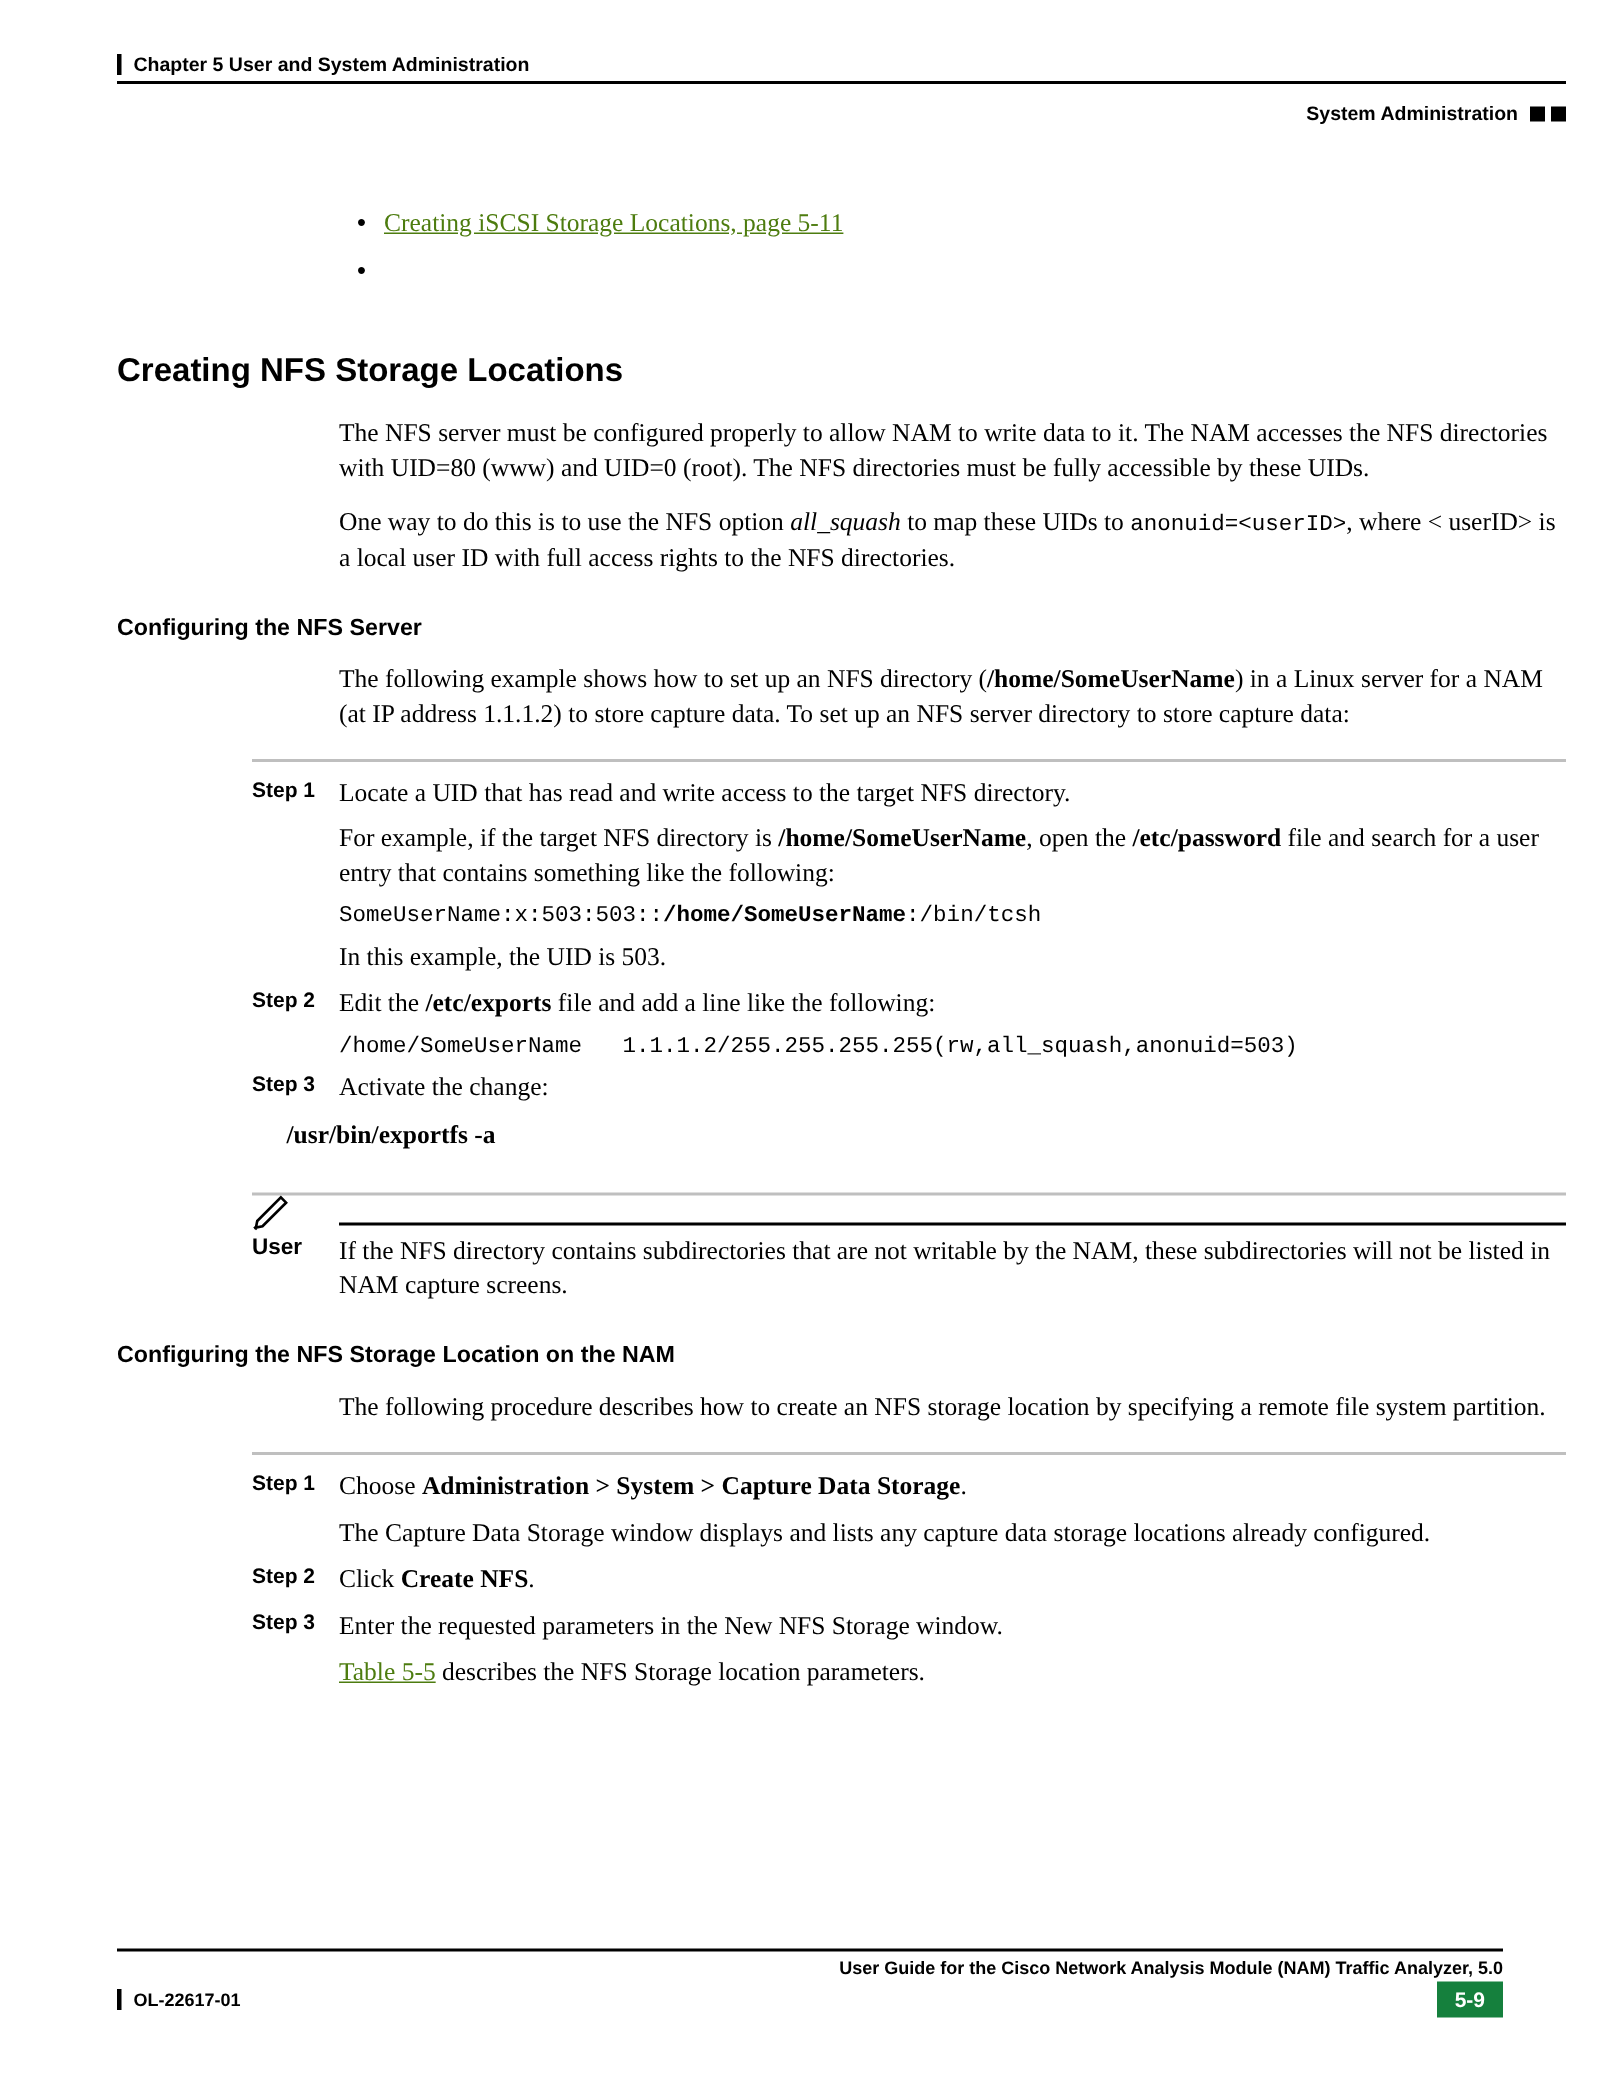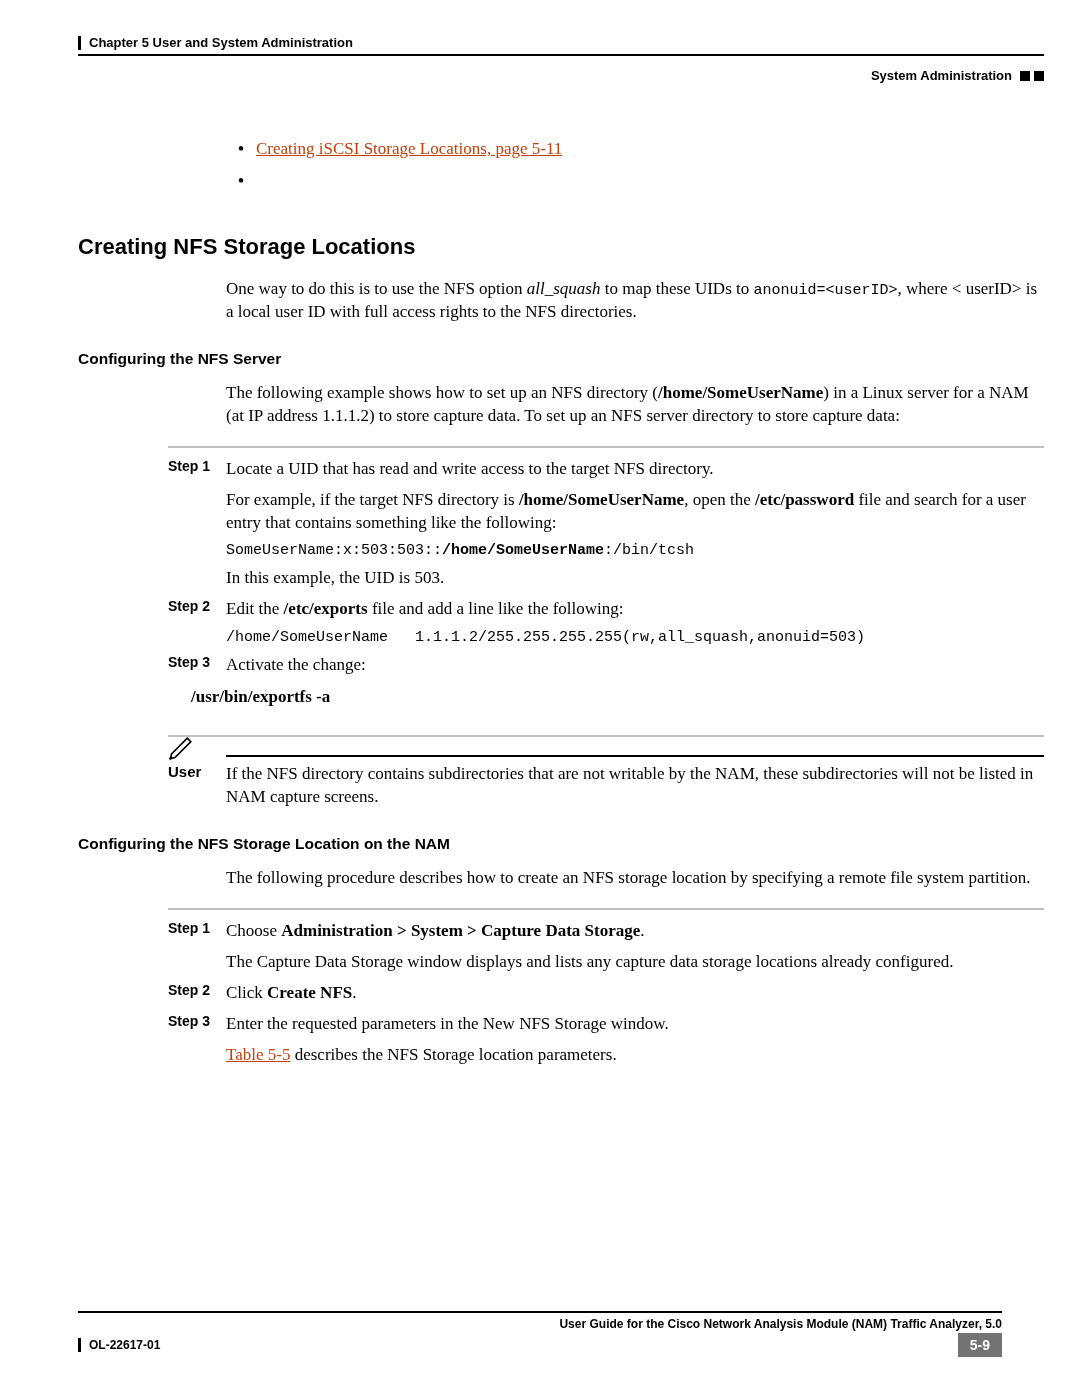--- a/index.html
+++ b/index.html
@@ -45,21 +45,21 @@
     font-size: 13px;
     font-weight: bold;
     margin-top: 12px;
   }
   .sq { width: 10px; height: 10px; background:#000; margin-left:8px; }
   .sq.last { margin-left:4px; }
   .content { margin-top: 50px; }
   .bullets { margin-left: 160px; }
   .bullet-row { display:flex; line-height:1.9; }
   .dot { width:18px; font-weight:bold; }
-  .xref { color:#c2410c; }
+  .xref { color:#4d7c0f; }
   h2.sec {
     font-family: Arial, Helvetica, sans-serif;
     font-weight: bold;
     font-size: 22px;
     margin: 36px 0 18px 0;
   }
   .para { margin-left:148px; margin-bottom:14px; line-height:1.35; }
   h3.sub {
     font-family: Arial, Helvetica, sans-serif;
     font-weight: bold;
@@ -104,21 +104,21 @@
     display:flex; margin-top:6px;
   }
   .note-container .row .lab {
     width:58px; flex:none;
     font-family: Arial, Helvetica, sans-serif; font-weight:bold; font-size:15px;
   }
   .note-container .row .txt { flex:1; line-height:1.35; }
 
   .footer {
     position:absolute;
-    left:78px; right:78px; bottom:40px;
+    left:78px; right:78px; bottom:52px;
   }
   .foot-rule { height:2px; background:#000; }
   .foot-top {
     font-family: Arial, Helvetica, sans-serif;
     font-size:12px; font-weight:bold;
     text-align:right;
     margin-top:4px;
   }
   .foot-bot {
     display:flex; justify-content:space-between; align-items:center;
@@ -126,21 +126,21 @@
   }
   .foot-bot .left {
     display:flex; align-items:center;
     font-family: Arial, Helvetica, sans-serif;
     font-size:12px; font-weight:bold;
   }
   .foot-bot .left .vbar {
     width:3px; height:14px; background:#000; margin-right:8px;
   }
   .pagenum {
-    background:#737373; color:#fff;
+    background:#15803d; color:#fff;
     font-family: Arial, Helvetica, sans-serif;
     font-weight:bold; font-size:14px;
     padding:4px 12px;
   }
   em.it { font-style: italic; }
   svg.pen-svg { width:28px; height:28px; }
 </style>
 </head>
 <body>
 
@@ -164,20 +164,21 @@
         <div class="dot">•</div>
         <a class="xref" href="#">Creating iSCSI Storage Locations, page 5-11</a>
       </div>
       <div class="bullet-row">
         <div class="dot">•</div>
       </div>
     </div>
 
     <h2 class="sec">Creating NFS Storage Locations</h2>
 
+    <div class="para">The NFS server must be configured properly to allow NAM to write data to it. The NAM accesses the NFS directories with UID=80 (www) and UID=0 (root). The NFS directories must be fully accessible by these UIDs.</div>
 
     <div class="para">
       <span>One way to do this is to use the NFS option </span><em class="it">all_squash</em><span> to map these UIDs to </span><code class="inline">anonuid=&lt;userID&gt;</code><span>, where &lt; userID&gt; is a local user ID with full access rights to the NFS directories.</span>
     </div>
 
     <h3 class="sub">Configuring the NFS Server</h3>
 
     <div class="para">
       <span>The following example shows how to set up an NFS directory (</span><b>/home/SomeUserName</b><span>) in a Linux server for a NAM (at IP address 1.1.1.2) to store capture data. To set up an NFS server directory to store capture data:</span>
     </div>

